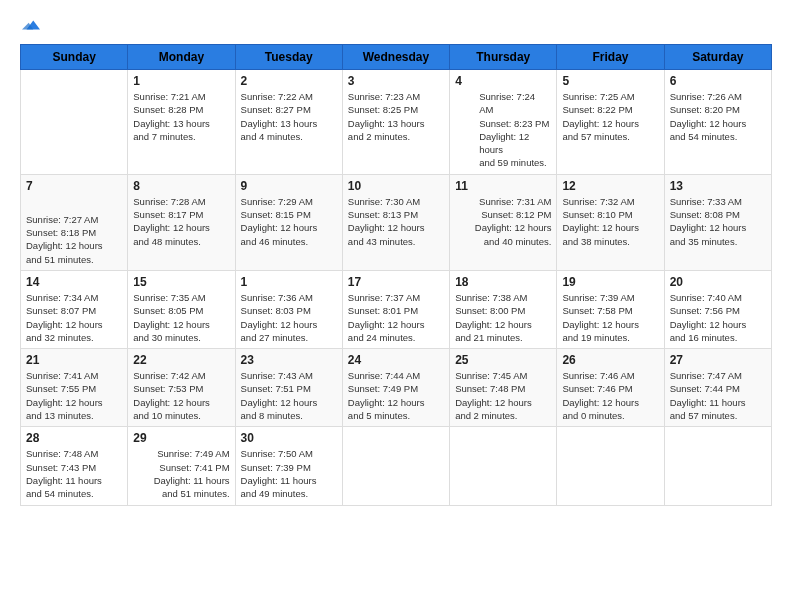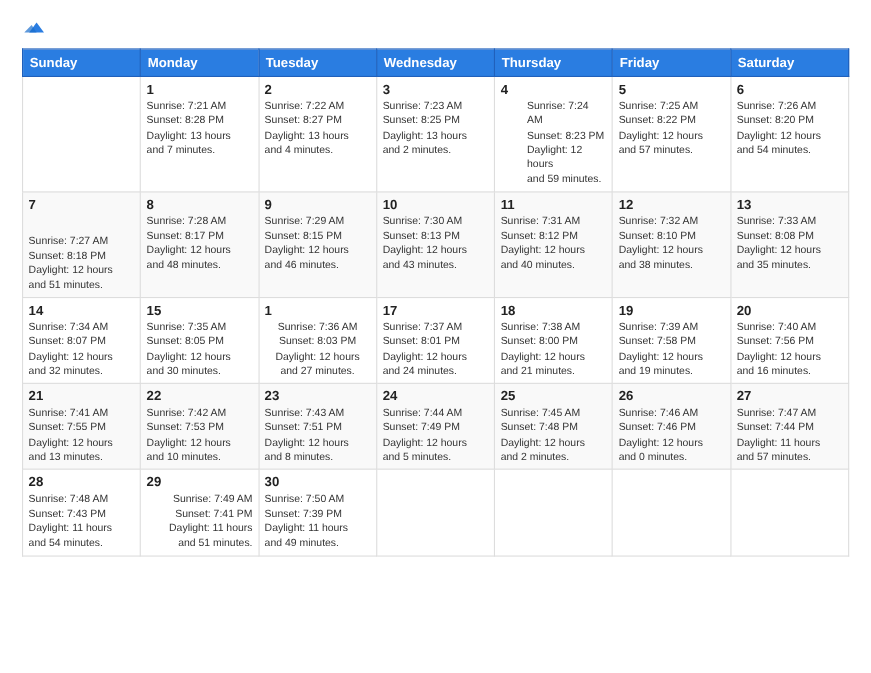--- a/index.html
+++ b/index.html
@@ -59,25 +59,25 @@
       font-size: 14px;
       color: #555;
     }
     .calendar {
       width: 100%;
       border-collapse: collapse;
       border: 1px solid #ccc;
     }
     .calendar th {
       background-color: #2a7de1;
-      color: #ffffff;
+      color: #000000;
       font-size: 12px;
       font-weight: bold;
       padding: 5px 6px;
-      text-align: left;
+      text-align: center;
       border: 1px solid #2060bb;
     }
     .calendar td {
       vertical-align: top;
       border: 1px solid #ddd;
       padding: 4px 5px;
       width: calc(100% / 7);
       min-height: 75px;
       font-size: 10px;
       color: #333;
@@ -205,21 +205,21 @@
           </td>
           <td>
             <span class="day-num">10</span>
             <div class="day-info" style="white-space: pre-line;">Sunrise: 7:30 AM
 Sunset: 8:13 PM
 Daylight: 12 hours
 and 43 minutes.</div>
           </td>
           <td>
             <span class="day-num">11</span>
-            <div class="day-info" style="white-space: pre-line;">Sunrise: 7:31 AM
+            <div class="day-info" style="white-space: pre-line; text-align: right;">Sunrise: 7:31 AM
 Sunset: 8:12 PM
 Daylight: 12 hours
 and 40 minutes.</div>
           </td>
           <td>
             <span class="day-num">12</span>
             <div class="day-info" style="white-space: pre-line;">Sunrise: 7:32 AM
 Sunset: 8:10 PM
 Daylight: 12 hours
 and 38 minutes.</div>
@@ -242,21 +242,21 @@
           </td>
           <td>
             <span class="day-num">15</span>
             <div class="day-info" style="white-space: pre-line;">Sunrise: 7:35 AM
 Sunset: 8:05 PM
 Daylight: 12 hours
 and 30 minutes.</div>
           </td>
           <td>
             <span class="day-num">1</span>
-            <div class="day-info" style="white-space: pre-line; text-align: center;">Sunrise: 7:36 AM
+            <div class="day-info" style="white-space: pre-line;">Sunrise: 7:36 AM
 Sunset: 8:03 PM
 Daylight: 12 hours
 and 27 minutes.</div>
           </td>
           <td>
             <span class="day-num">17</span>
             <div class="day-info" style="white-space: pre-line;">Sunrise: 7:37 AM
 Sunset: 8:01 PM
 Daylight: 12 hours
 and 24 minutes.</div>

